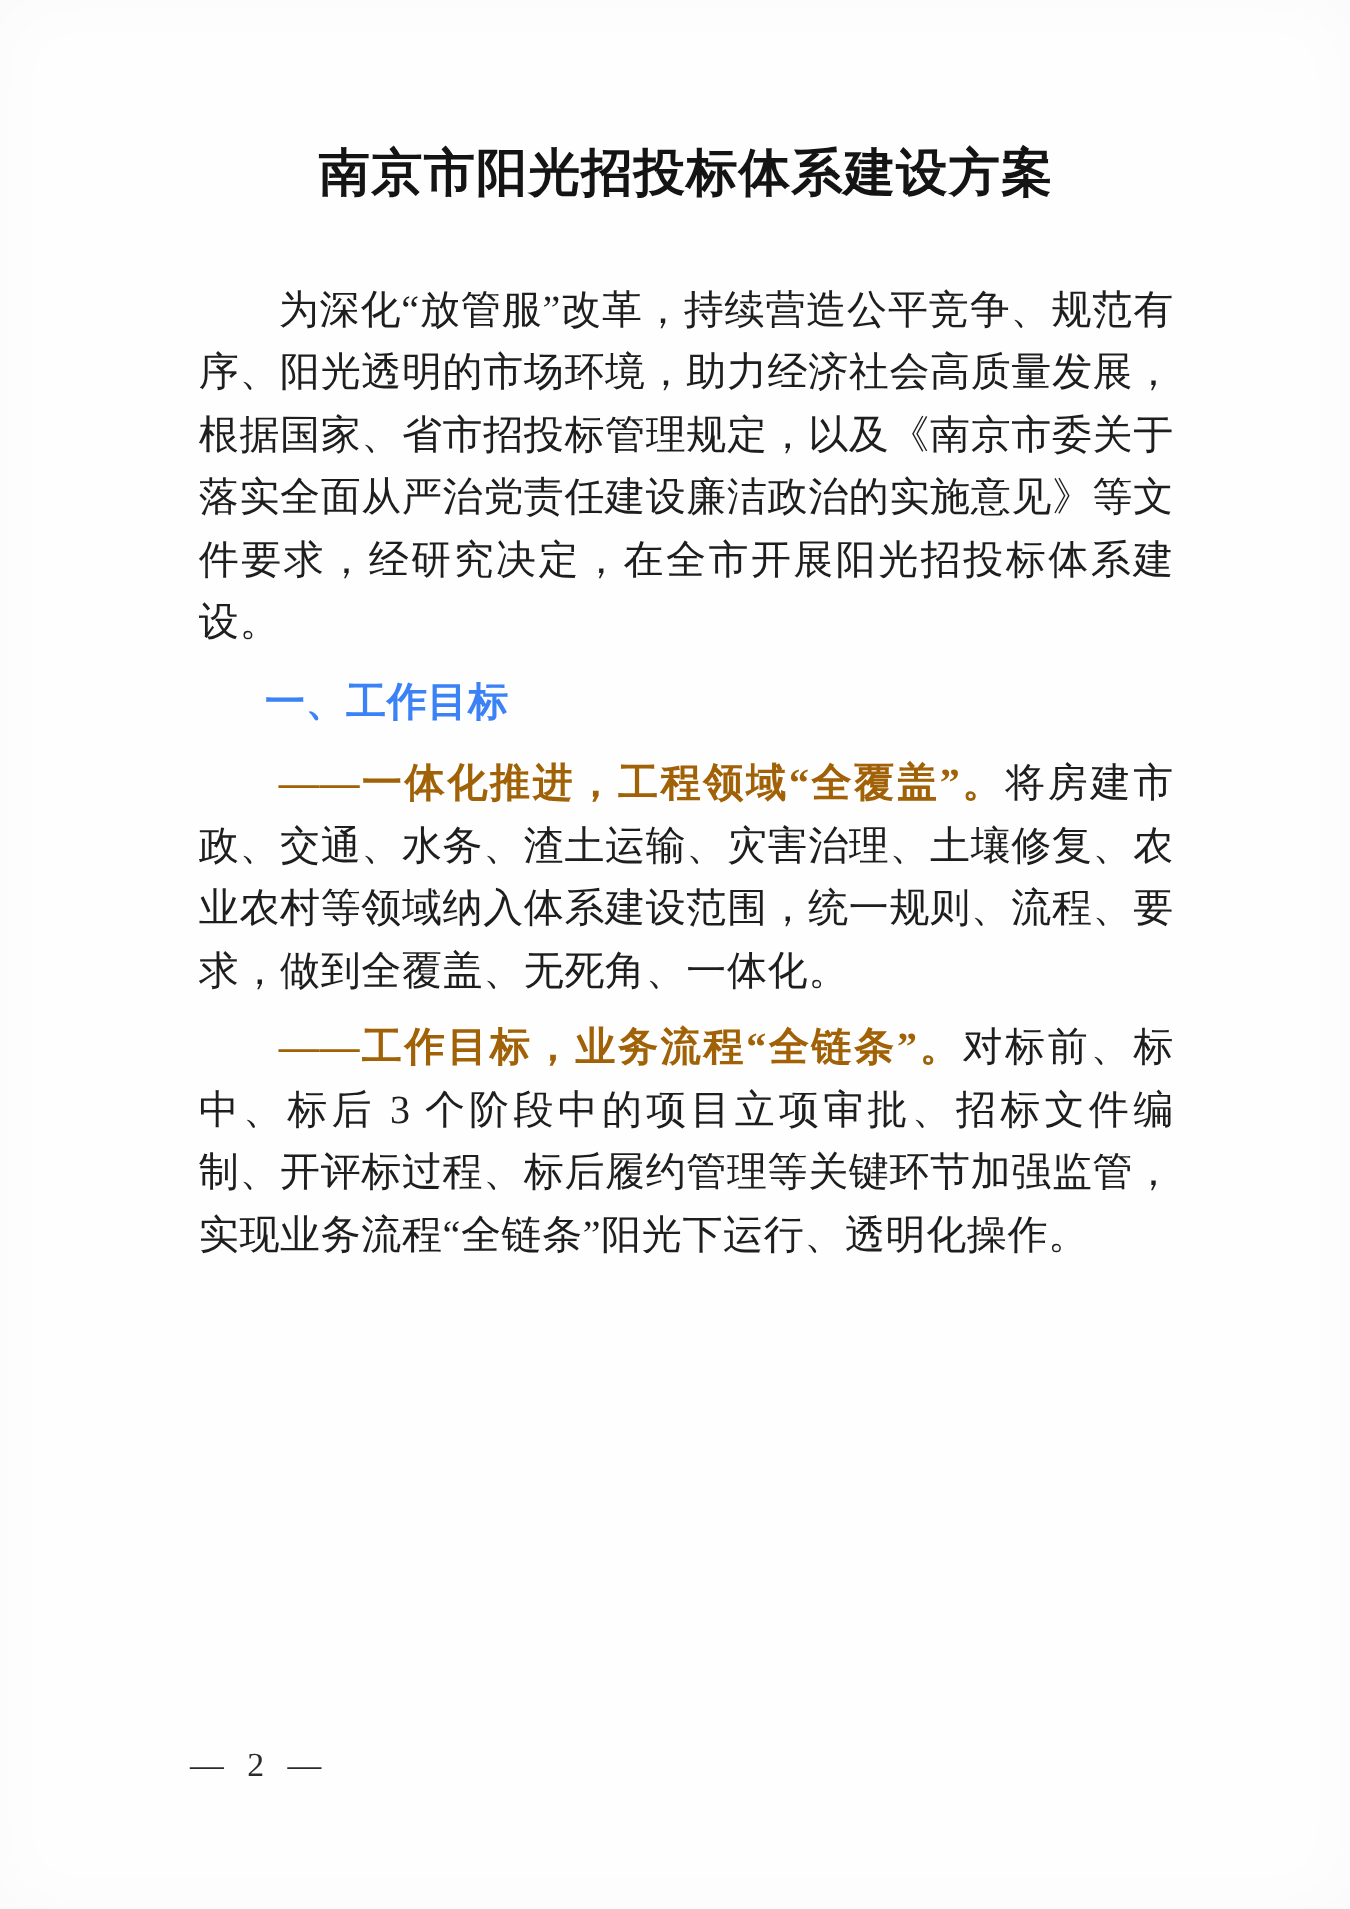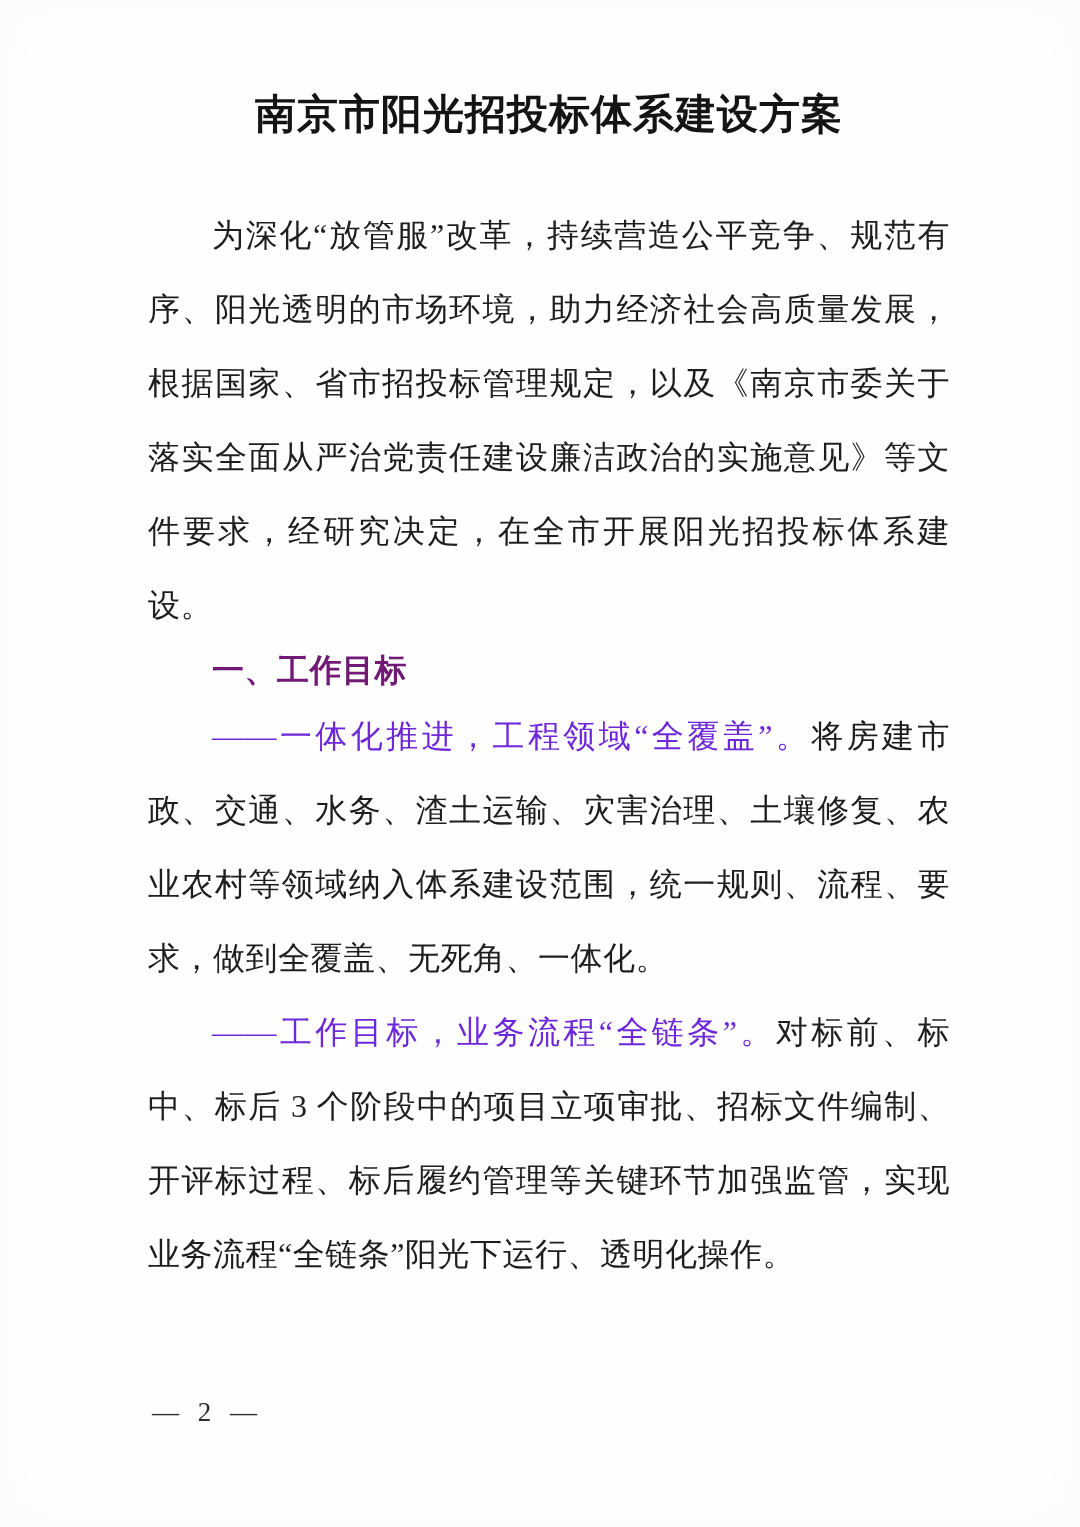--- a/index.html
+++ b/index.html
@@ -7,56 +7,56 @@
     padding: 0;
     background: #ffffff;
   }
   .page {
     position: relative;
     width: 1080px;
     height: 1527px;
     margin: 0 auto;
     background: #fefefe;
     box-sizing: border-box;
-    padding: 84px 130px 0 148px;
+    padding: 108px 130px 0 148px;
     color: #1e1e1e;
     font-family: "Liberation Serif", "DejaVu Serif", serif;
     overflow: hidden;
     box-shadow: inset 0 0 60px rgba(0,0,0,0.02);
   }
   .doc-title {
     margin: 0 0 54px 0;
     font-size: 41px;
     line-height: 60px;
     font-weight: bold;
     text-align: center;
     letter-spacing: 1px;
     color: #141414;
   }
   .body-para {
-    margin: 0;
+    margin: 11px;
     font-size: 32px;
-    line-height: 74px;
+    line-height: 50px;
     text-align: justify;
     text-justify: inter-character;
     text-indent: 2em;
     letter-spacing: 0.5px;
   }
   .section-heading {
     margin: 0;
     font-size: 32px;
     line-height: 57px;
     font-weight: bold;
     text-indent: 2em;
-    color: #701a75;
+    color: #3b82f6;
     letter-spacing: 0.5px;
   }
   .para-lead {
-    font-weight: normal;
-    color: #6d28d9;
+    font-weight: bold;
+    color: #a16207;
   }
   .page-number {
     position: absolute;
     left: 152px;
     top: 1392px;
     font-size: 27px;
     line-height: 40px;
     letter-spacing: 6px;
     color: #2a2a2a;
   }

